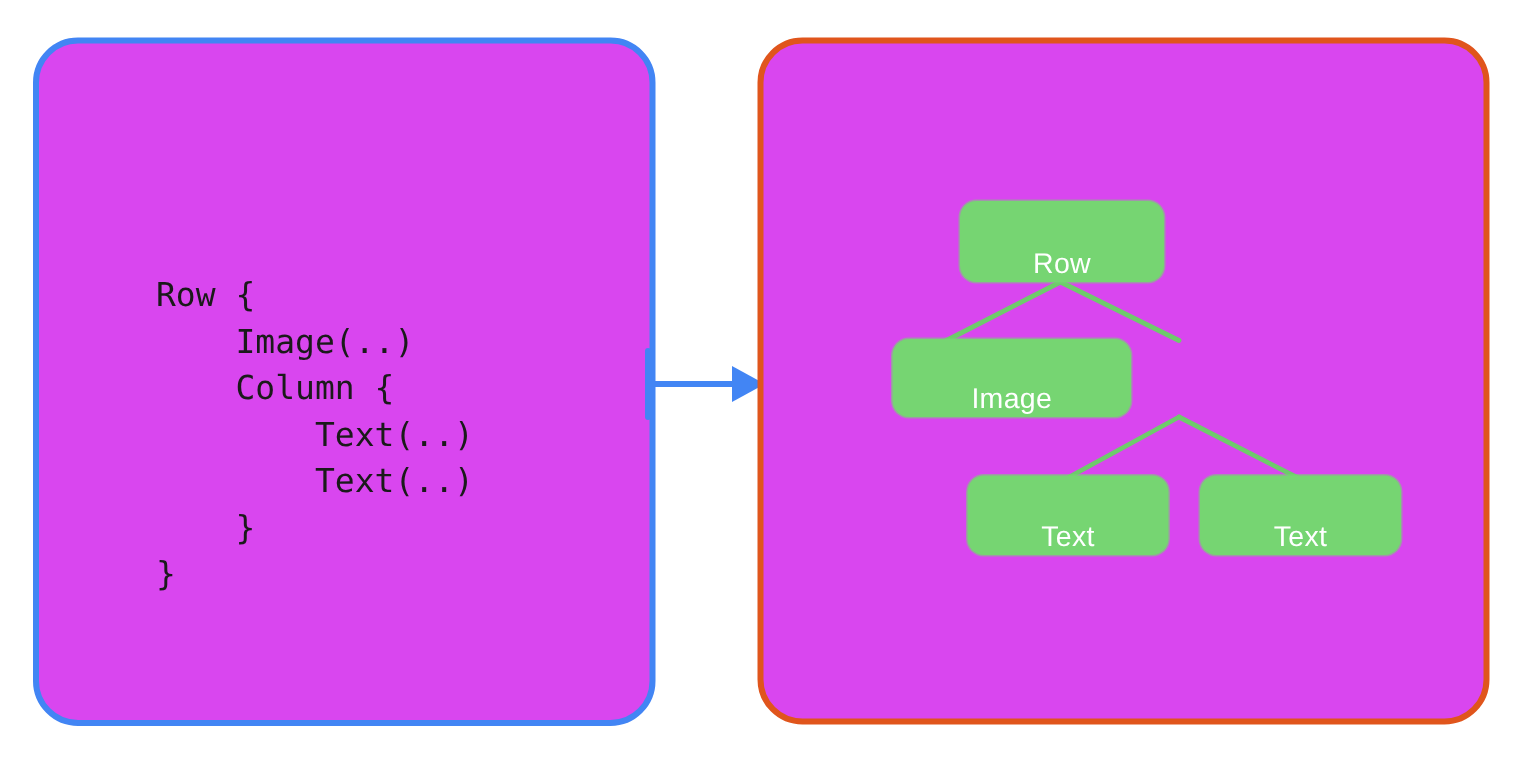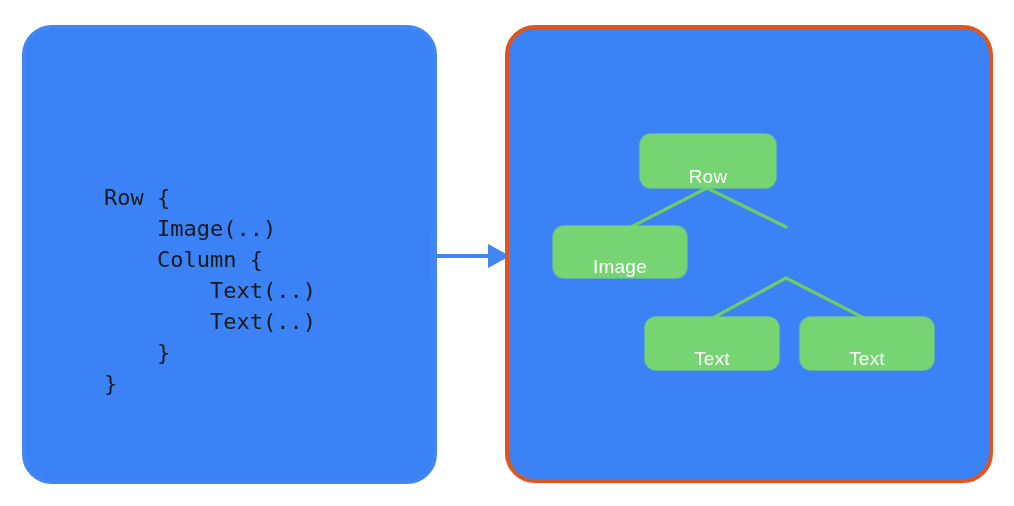--- a/index.html
+++ b/index.html
@@ -13,21 +13,21 @@
     height: 506px;
     background: #ffffff;
     overflow: hidden;
     font-family: "Liberation Sans", sans-serif;
   }
 
   
   .panel {
     position: absolute;
     box-sizing: border-box;
-    background: #3b82f6;
+    background: #d946ef;
     border-radius: 30px;
   }
   #code-panel {
     left: 22px;
     top: 25px;
     width: 415px;
     height: 459px;
     border: 4px solid #4285f4;
   }
   #tree-panel {
@@ -78,21 +78,21 @@
     font-family: "Liberation Sans", sans-serif;
     font-size: 19px;
     font-weight: 400;
     display: flex;
     align-items: flex-end;
     justify-content: center;
     letter-spacing: 0.2px;
     box-shadow: 0 0 0 1px rgba(118, 213, 114, 0.55);
   }
   #node-row    { left: 640px; top: 134px; width: 136px; height: 54px; }
-  #node-image  { left: 553px; top: 226px; width: 134px; height: 52px; }
+  #node-image  { left: 595px; top: 226px; width: 159px; height: 52px; }
   #node-column { left: 720px; top: 225px; width: 134px; height: 53px; }
   #node-text-1 { left: 645px; top: 317px; width: 134px; height: 53px; }
   #node-text-2 { left: 800px; top: 317px; width: 134px; height: 53px; }
 </style>
 </head>
 <body>
 
 <div id="page">
 
   <div class="panel" id="code-panel">

